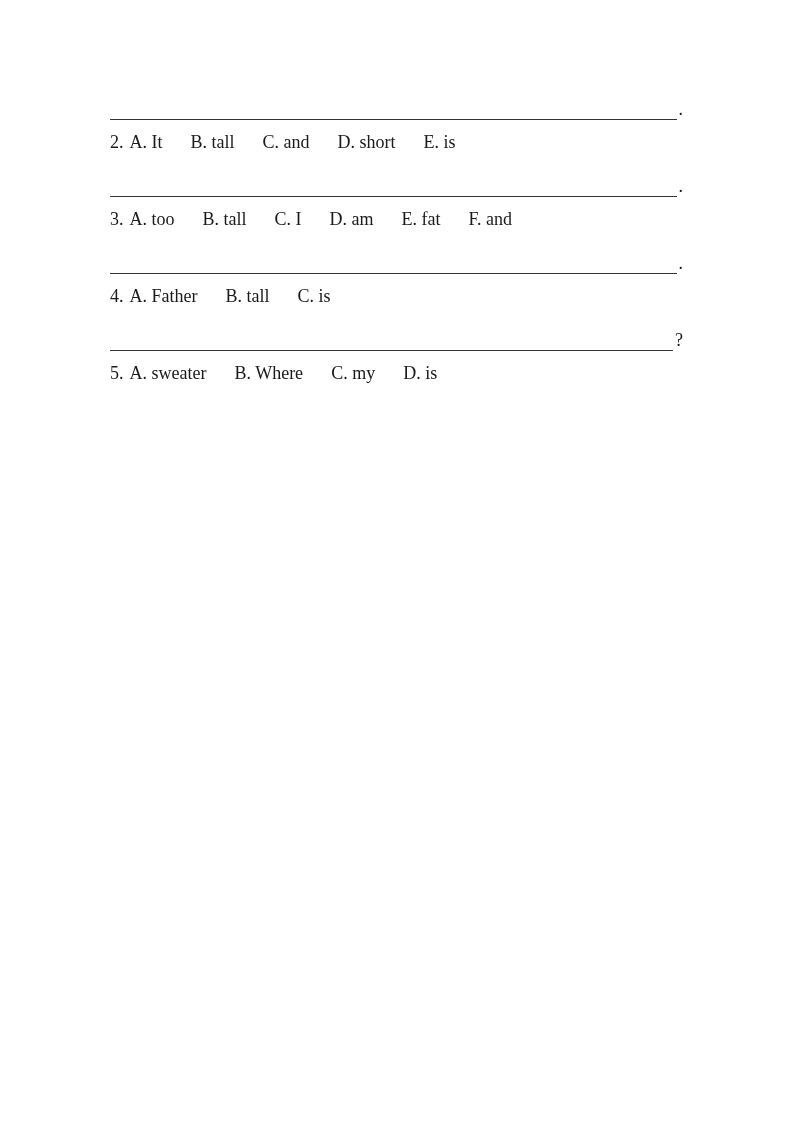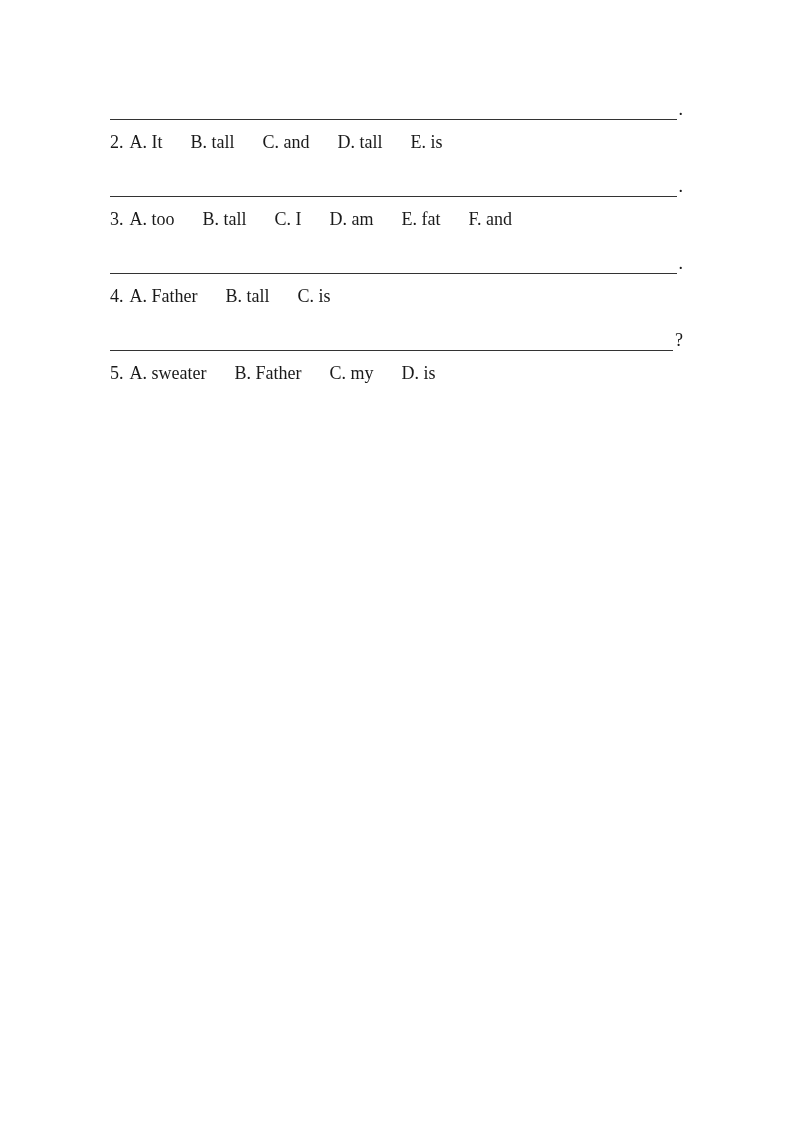--- a/index.html
+++ b/index.html
@@ -71,21 +71,21 @@
 <div class="question-block">
       <div class="answer-line-row">
         <div class="answer-line"></div>
         <span class="line-terminator">.</span>
       </div>
       <div class="options-row">
         <span class="option-item question-num">2.</span>
         <span class="option-item">A. It</span>
         <span class="option-item">B. tall</span>
         <span class="option-item">C. and</span>
-        <span class="option-item">D. tall</span>
+        <span class="option-item">D. short</span>
         <span class="option-item">E. is</span>
       </div>
     </div>
     <div class="question-block">
       <div class="answer-line-row">
         <div class="answer-line"></div>
         <span class="line-terminator">.</span>
       </div>
       <div class="options-row">
         <span class="option-item question-num">3.</span>
@@ -110,18 +110,18 @@
       </div>
     </div>
     <div class="question-block">
       <div class="answer-line-row">
         <div class="answer-line"></div>
         <span class="line-terminator">?</span>
       </div>
       <div class="options-row">
         <span class="option-item question-num">5.</span>
         <span class="option-item">A. sweater</span>
-        <span class="option-item">B. Father</span>
+        <span class="option-item">B. Where</span>
         <span class="option-item">C. my</span>
         <span class="option-item">D. is</span>
       </div>
     </div>
   </div>
 
 </body></html>

